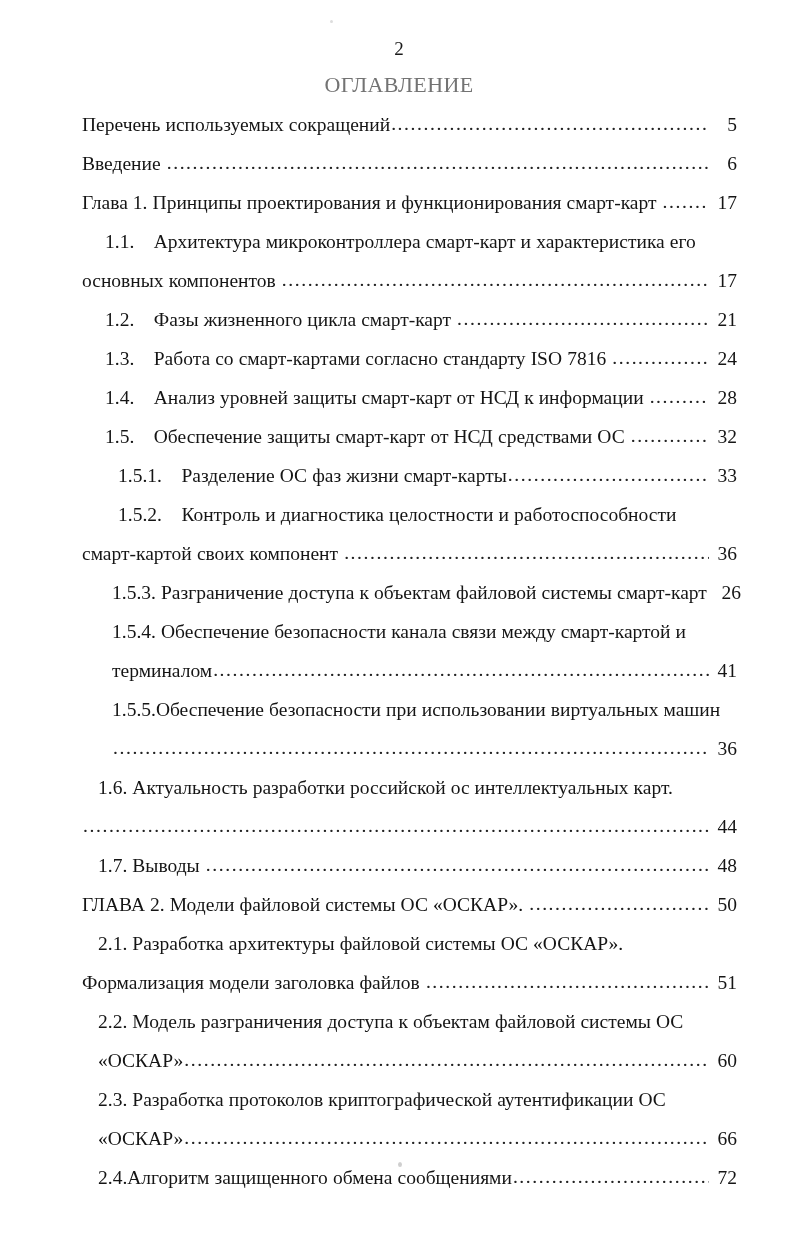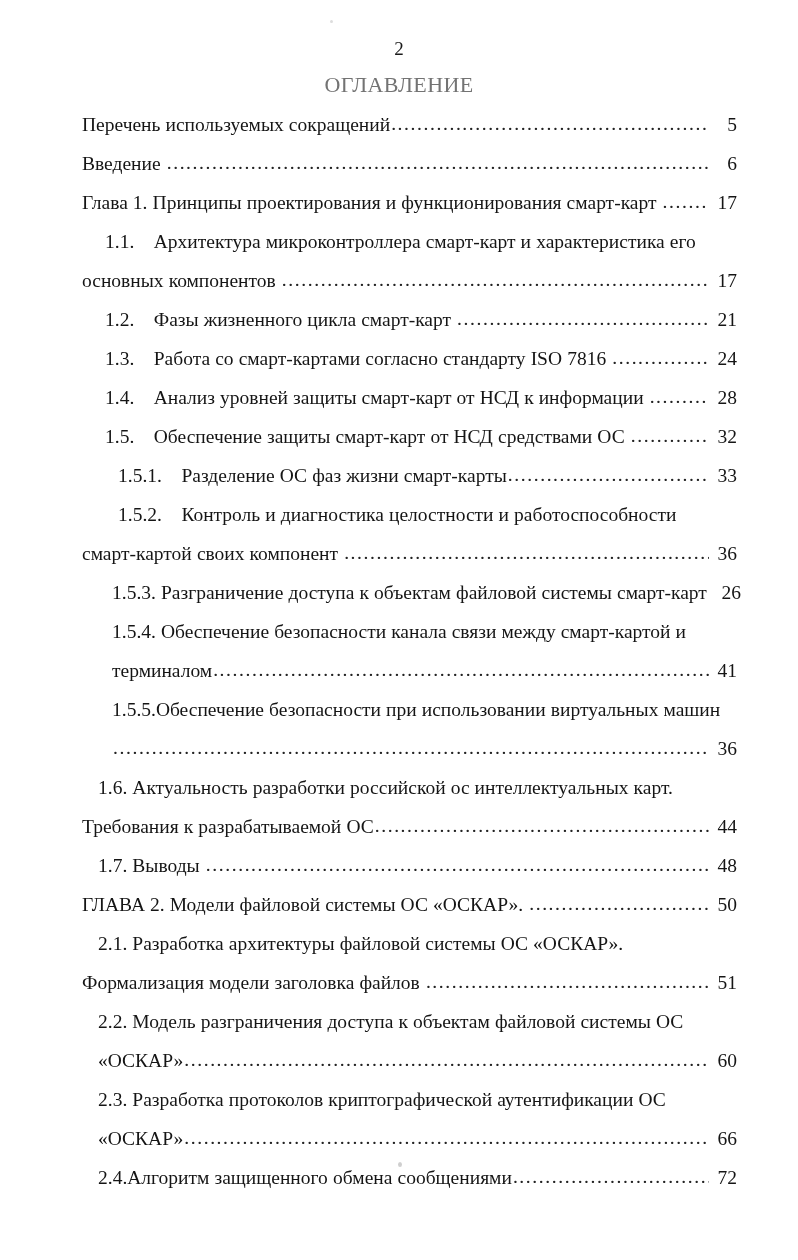--- a/index.html
+++ b/index.html
@@ -213,21 +213,20 @@
           <span class="dots">...........................................................................................................................................</span>
           <span class="pg">36</span>
         </div>
       </div>
       <div class="toc-entry" style="padding-right: 0px;">
         <div class="row" style="margin-left: 98px; width: 639px;">
           <span class="txt">1.6. Актуальность разработки российской ос интеллектуальных карт.</span>
           <span class="dots" style="visibility: hidden;">.</span>
         </div>
         <div class="row" style="margin-left: 82px; width: 655px;">
-          <span class="txt">Требования к разрабатываемой ОС</span>
           <span class="dots">...........................................................................................................................................</span>
           <span class="pg">44</span>
         </div>
       </div>
       <div class="toc-entry" style="padding-right: 0px;">
         <div class="row" style="margin-left: 98px; width: 639px;">
           <span class="txt">1.7. Выводы </span>
           <span class="dots">...........................................................................................................................................</span>
           <span class="pg">48</span>
         </div>

